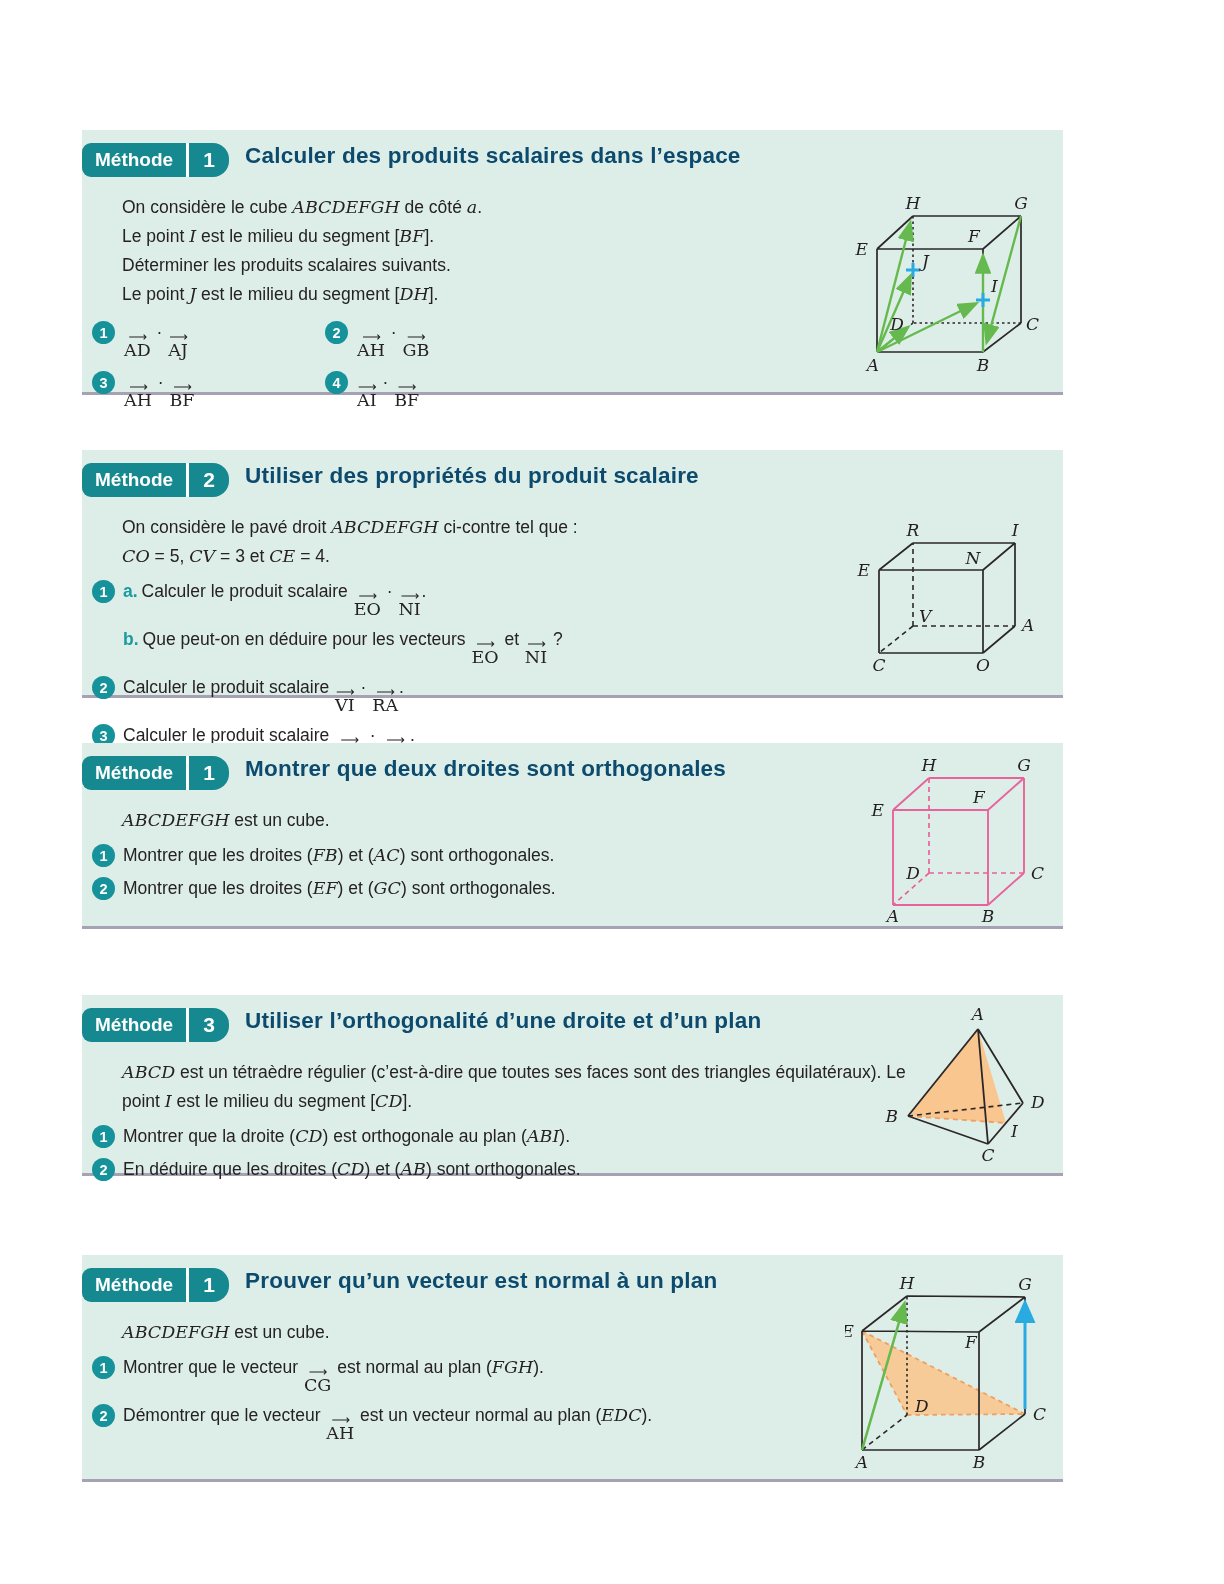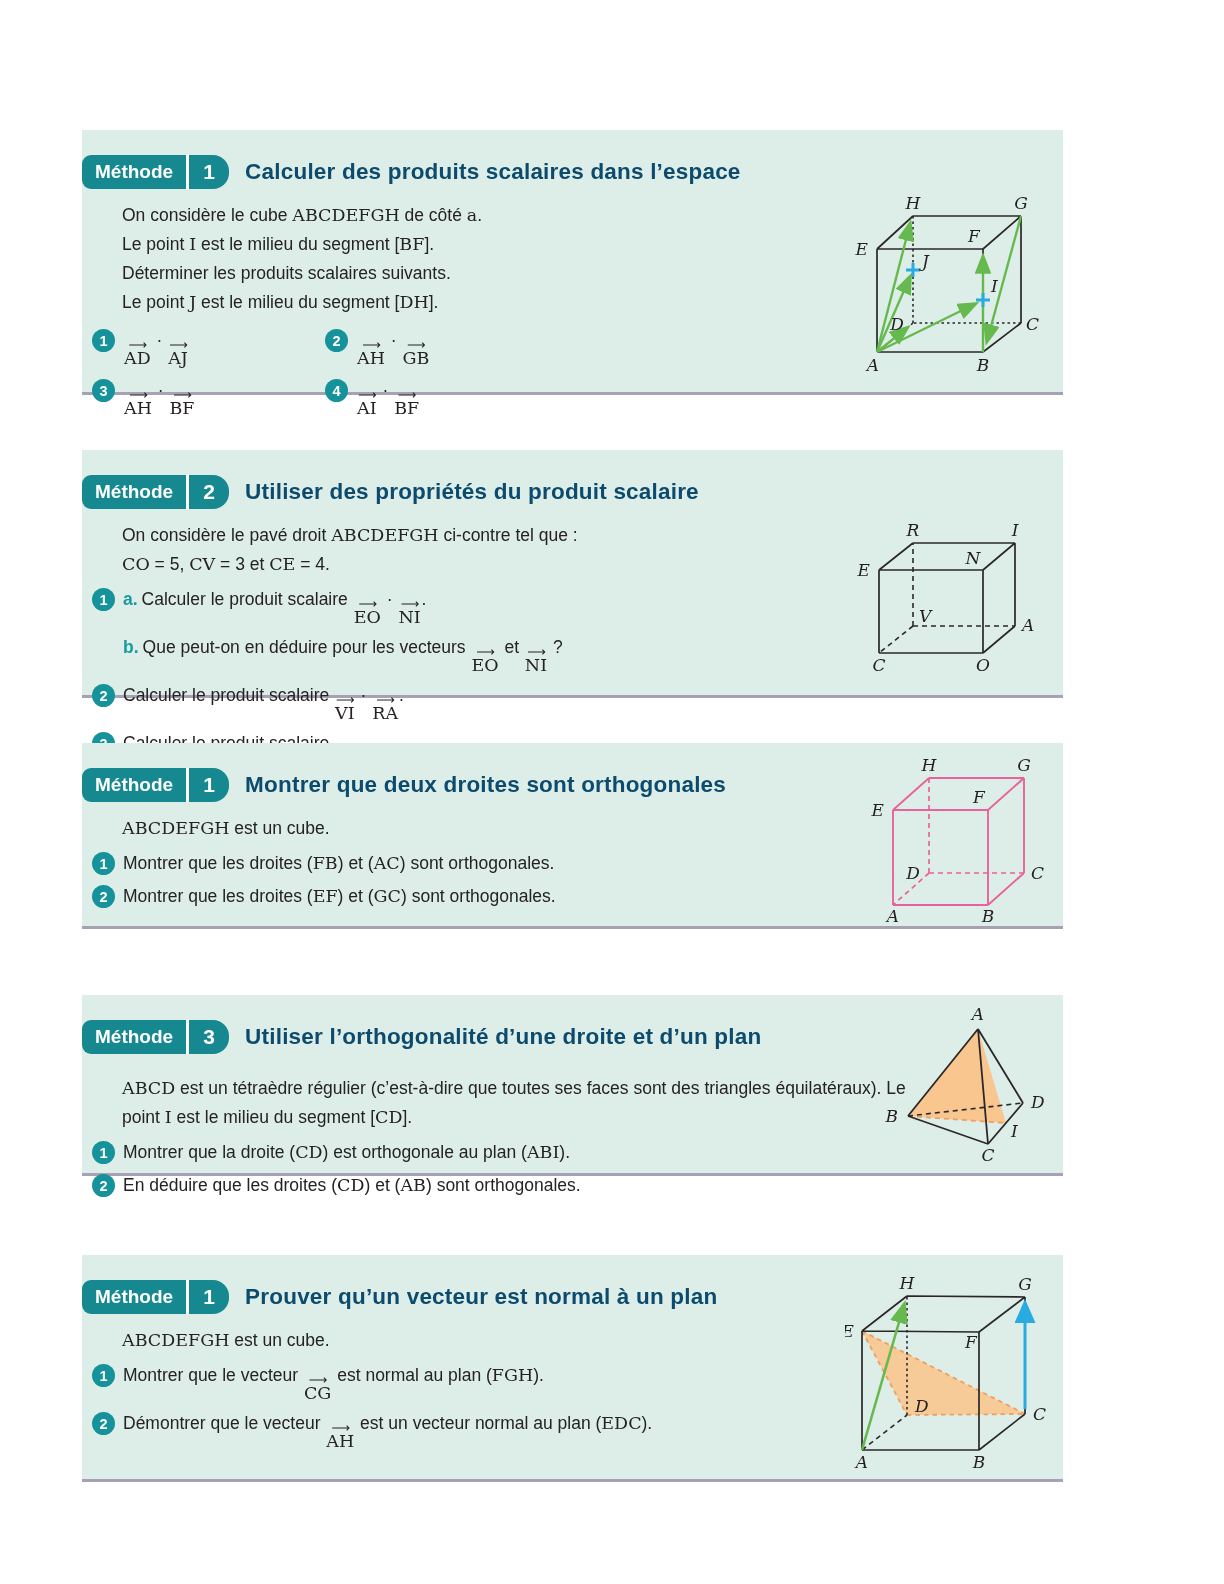--- a/index.html
+++ b/index.html
@@ -1,28 +1,28 @@
 <!DOCTYPE html>
 <html><head>
 <meta charset="utf-8">
 <style>
   html,body{margin:0;padding:0;background:#ffffff;}
   .page{position:relative;width:1224px;height:1584px;background:#ffffff;overflow:hidden;
         font-family:"Liberation Sans",sans-serif;color:#262224;}
   .method{position:absolute;left:82px;width:981px;background:#ddeee8;border-bottom:3px solid #a6a2b3;box-sizing:border-box;}
-  .method-header{display:flex;align-items:center;height:42px;padding-top:21px;}
+  .method-header{display:flex;align-items:flex-start;height:42px;padding-top:13px;}
   .badge{display:flex;align-items:stretch;background:#15898f;color:#fff;border-radius:9px 16px 16px 9px;height:34px;font-weight:bold;flex:0 0 auto;}
   .badge-label{padding:0 13px;display:flex;align-items:center;font-size:19px;border-right:3px solid #ffffff;}
   .badge-num{width:40px;display:flex;align-items:center;justify-content:center;font-size:21px;}
   .title{font-size:22.5px;font-weight:bold;color:#0c4a6e;margin:0 0 0 16px;white-space:nowrap;letter-spacing:0.2px;}
   .content{padding-top:8px;}
   .intro{margin-left:40px;font-size:17.5px;line-height:29px;width:660px;}
-  .method[data-method="3"] .intro{width:795px;margin-top:8px;}
+  .method[data-method="3"] .intro{width:795px;}
   .intro-line{min-height:29px;}
-  .math{font-family:"DejaVu Serif",serif;}
+  .math{font-family:"DejaVu Serif",serif;font-style:italic;}
   .vec{display:inline-flex;flex-direction:column;align-items:center;line-height:1;vertical-align:-3px;margin:0 1px;}
   .vec-arrow{font-size:13px;line-height:8px;height:8px;letter-spacing:-1px;}
   .vec-body{font-family:"DejaVu Serif",serif;font-size:17.5px;line-height:19px;}
   .items{margin:7px 0 0 10px;font-size:17.5px;}
   .item{display:flex;align-items:flex-start;margin-bottom:7px;line-height:26px;}
   .item .num{flex:0 0 23px;height:23px;border-radius:50%;background:#16929a;color:#fff;font-weight:bold;
              font-size:14.5px;display:flex;align-items:center;justify-content:center;margin:2px 8px 0 0;}
   .item-text{display:inline-block;}
   .indent{margin-left:31px;}
   .grid2{display:grid;grid-template-columns:233px 233px;grid-row-gap:2px;margin-top:10px;}

